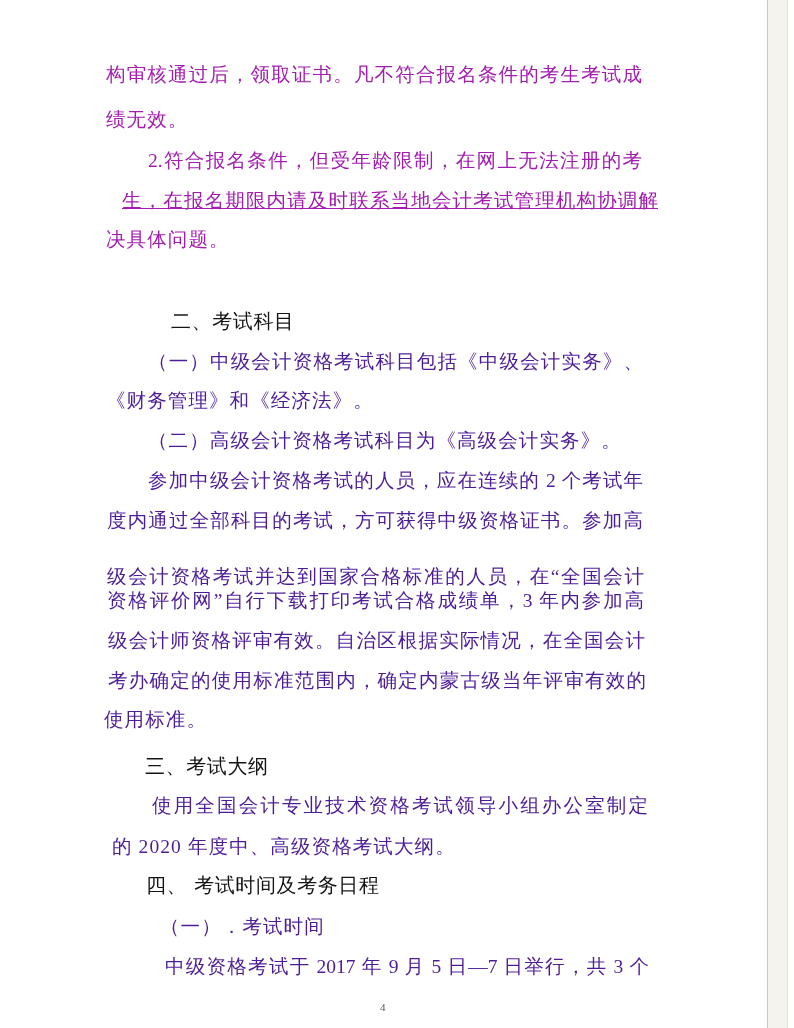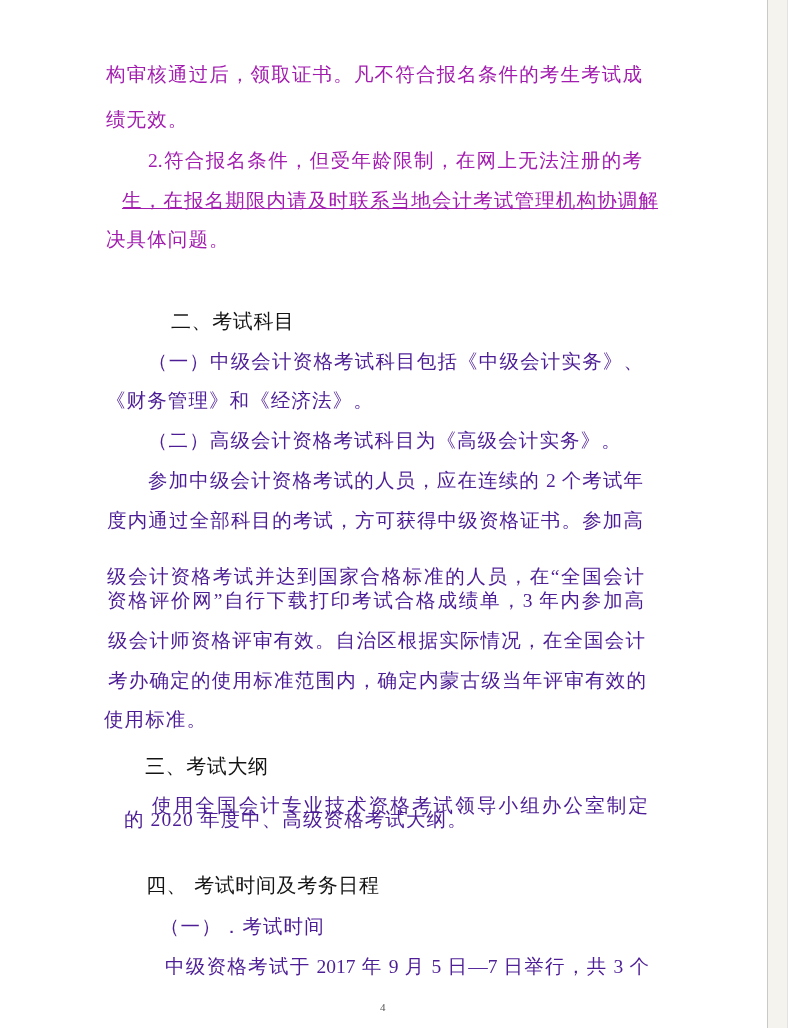--- a/index.html
+++ b/index.html
@@ -84,21 +84,21 @@
   <div class="ln fs j" style="left:107px;top:509px;width:536px;">度内通过全部科目的考试，方可获得中级资格证书。参加高</div>
   <div class="ln fs j" style="left:107px;top:549px;width:537px;margin-top:16px;">级会计资格考试并达到国家合格标准的人员，在“全国会计</div>
   <div class="ln fs j" style="left:107px;top:589px;width:537px;">资格评价网”自行下载打印考试合格成绩单，3 年内参加高</div>
   <div class="ln fs j" style="left:108px;top:629px;width:537px;">级会计师资格评审有效。自治区根据实际情况，在全国会计</div>
   <div class="ln fs j" style="left:108px;top:669px;width:538px;">考办确定的使用标准范围内，确定内蒙古级当年评审有效的</div>
   <div class="ln fs n" style="left:104px;top:708px;">使用标准。</div>
 
   <div class="hd" style="left:145px;top:754px;">三、考试大纲</div>
 
   <div class="ln fs j" style="left:152px;top:794px;width:496px;">使用全国会计专业技术资格考试领导小组办公室制定</div>
-  <div class="ln fs n" style="left:112px;top:808px;margin-left:12px;">的 2020 年度中、高级资格考试大纲。</div>
+  <div class="ln fs n" style="left:112px;top:835px;">的 2020 年度中、高级资格考试大纲。</div>
 
   <div class="hd" style="left:146px;top:873px;">四、 考试时间及考务日程</div>
 
   <div class="ln fs n" style="left:160px;top:915px;">（一）．考试时间</div>
 
   <div class="ln fs j" style="left:165px;top:955px;width:484px;">中级资格考试于 2017 年 9 月 5 日—7 日举行，共 3 个</div>
 
   <div class="pn">4</div>
 
 </div>

